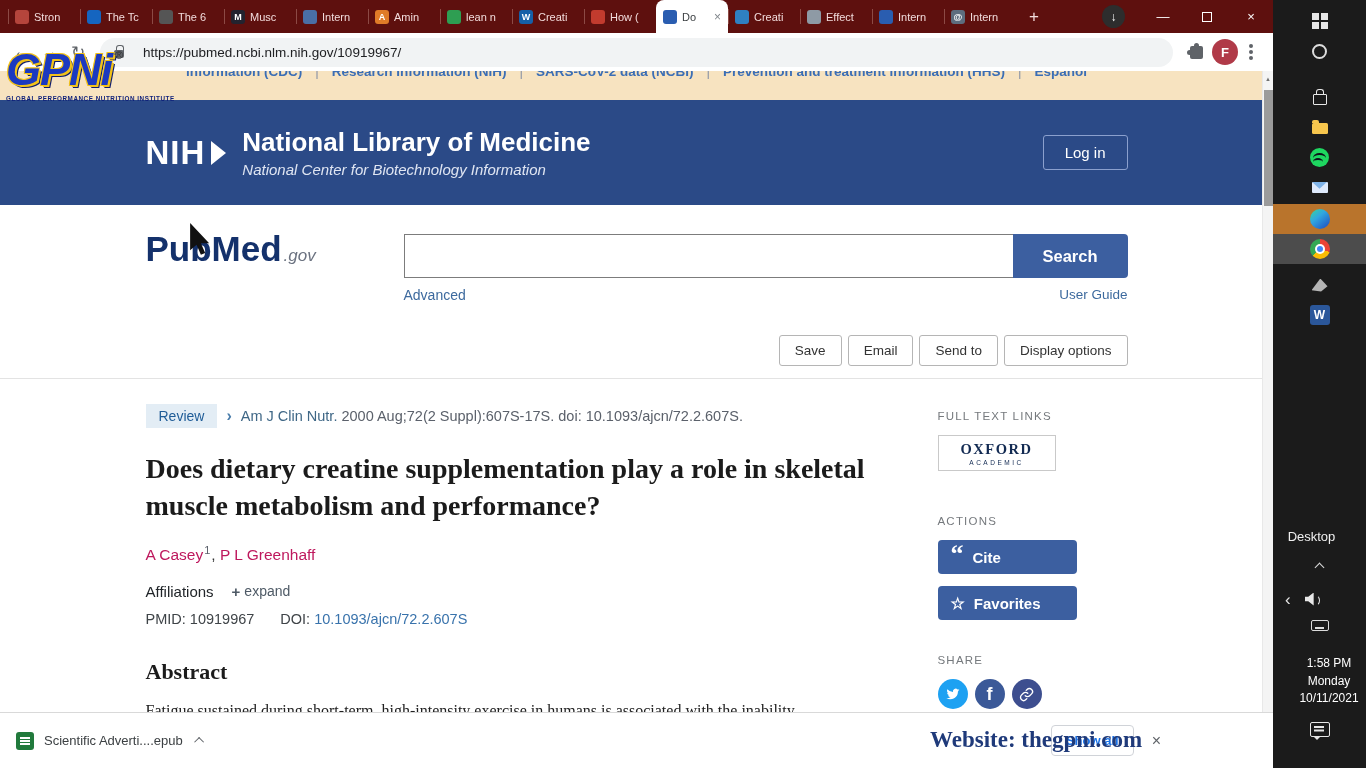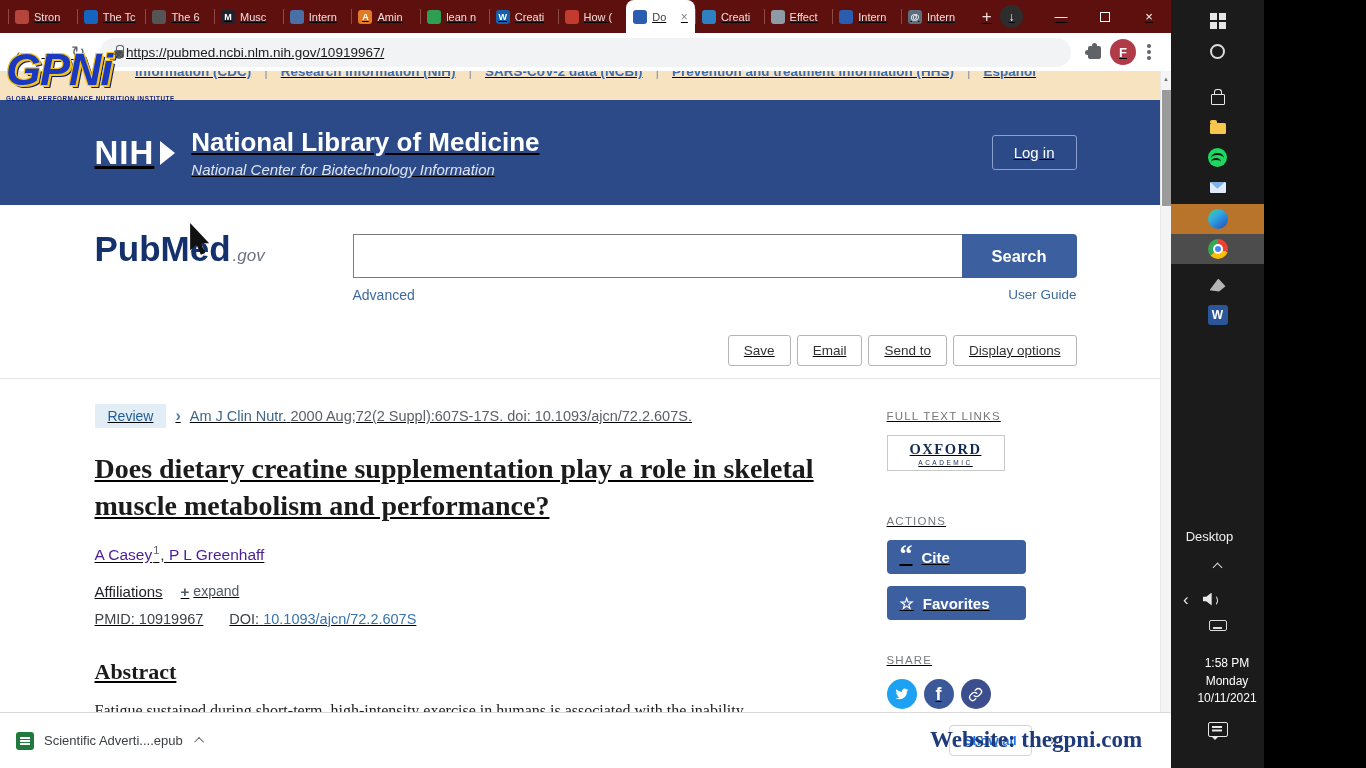--- a/index.html
+++ b/index.html
@@ -1,38 +1,38 @@
 <!DOCTYPE html>
 <html><head>
 <meta charset="utf-8">
 <style>
   * { margin:0; padding:0; box-sizing:border-box; }
   html,body { width:1366px; height:768px; overflow:hidden; font-family:"Liberation Sans",sans-serif; background:#000; }
   .screen { position:relative; width:1366px; height:768px; display:flex; }
-  .browser { position:relative; width:1171px; height:768px; display:flex; flex-direction:column; background:#fff;text-decoration:underline; }
+  .browser { position:relative; width:1273px; height:768px; display:flex; flex-direction:column; background:#fff; }
 
   
   .tabbar { height:33px; background:#5e100e; display:flex; align-items:stretch; padding-left:8px; flex:none; }
   .tab { width:72px; display:flex; align-items:center; gap:5px; padding:0 7px; color:#f2dcdc; font-size:11px; position:relative; cursor:default; }
   .tab:not(.active)::before { content:""; position:absolute; left:0; top:9px; height:15px; width:1px; background:#8c4a45; }
   .tab.active { background:#fff; color:#3c4043; border-radius:8px 8px 0 0; }
   .favicon { width:14px; height:14px; border-radius:3px; flex:none; color:#fff; font-size:9px; line-height:14px; text-align:center; font-weight:bold; }
   .tab-label { overflow:hidden; white-space:nowrap; flex:1; }
   .tab-close { font-size:12px; color:#80868b; flex:none; }
   .newtab { width:28px; display:flex; align-items:center; justify-content:center; color:#f2dcdc; font-size:17px; margin-left:4px; }
   .tabbar-right { margin-left:auto; display:flex; align-items:center; }
   .dl-circle { width:23px; height:23px; border-radius:50%; background:#2d2d2d; color:#fff; display:flex; align-items:center; justify-content:center; font-size:12px; margin-right:16px; }
   .win-btn { width:44px; height:33px; display:flex; align-items:center; justify-content:center; color:#fff; font-size:13px; }
   .max-box { width:10px; height:10px; border:1.2px solid #fff; display:block; }
 
   
   .toolbar { height:38px; background:#fff; display:flex; align-items:center; padding:0 8px; flex:none; }
   .nav-icon { width:28px; height:28px; display:flex; align-items:center; justify-content:center; color:#5f6368; font-size:17px; }
   .nav-icon.dim { color:#a9adb2; }
-  .url-pill { flex:1; height:29px; background:#f1f3f4; border-radius:15px; display:flex; align-items:center; padding:0 14px; gap:2px; margin:0 8px; }
+  .url-pill { flex:1; height:29px; background:#f1f3f4; border-radius:15px; display:flex; align-items:center; padding:0 14px; gap:19px; margin:0 8px; }
   .lock { position:relative; width:10px; height:8px; background:#5f6368; border-radius:2px; margin-top:4px; flex:none; }
   .lock::before { content:""; position:absolute; top:-5px; left:2px; width:6px; height:6px; border:1.5px solid #5f6368; border-bottom:none; border-radius:3px 3px 0 0; }
   .url-text { font-size:13.5px; color:#202124; white-space:nowrap; }
   .puzzle { position:relative; width:13px; height:13px; background:#5f6368; border-radius:2px; margin:0 9px; flex:none; }
   .puzzle::before { content:""; position:absolute; top:-3px; left:4px; width:5px; height:5px; background:#5f6368; border-radius:50%; }
   .puzzle::after { content:""; position:absolute; left:-3px; top:4px; width:5px; height:5px; background:#5f6368; border-radius:50%; }
   .avatar { width:26px; height:26px; border-radius:50%; background:#b03a48; color:#fff; font-size:13px; font-weight:bold; display:flex; align-items:center; justify-content:center; flex:none; }
   .kebab { width:4px; height:4px; border-radius:50%; background:#5f6368; box-shadow:0 -6px 0 #5f6368, 0 6px 0 #5f6368; margin:0 12px 0 11px; flex:none; }
 
   
@@ -74,21 +74,21 @@
   .art-inner { display:flex; padding-top:25px; }
   .art-left { width:740px; flex:none; }
   .meta-row { display:flex; align-items:center; gap:9px; }
   .badge { background:#e3edf5; color:#1f5c97; padding:4px 13px; font-size:14px; }
   .chev { color:#4a7dab; font-size:16px; font-weight:bold; }
   .cite-line { font-size:14.5px; }
   .journal-link { color:#3f6786; text-decoration:none; }
   .cite-rest { color:#5b616b; }
   .title { margin-top:22px; font-family:"Liberation Serif",serif; font-size:28px; font-weight:bold; color:#1b1b1b; line-height:1.33; max-width:725px; }
   .authors { margin-top:20px; font-size:15.5px; }
-  .author { color:#4c1d95; text-decoration:none; }
+  .author { color:#be185d; text-decoration:none; }
   .aff-sup { font-size:11px; color:#5b616b; margin:0 1px; }
   .auth-sep { color:#333; }
   .affil-row { margin-top:18px; font-size:15px; display:flex; align-items:center; }
   .affil-label { color:#212529; }
   .expand { margin-left:18px; color:#4e5a66; font-size:14px; display:flex; align-items:center; gap:4px; cursor:pointer; }
   .plus { font-weight:bold; font-size:15px; }
   .ids-row { margin-top:11px; font-size:14.5px; color:#3f4448; }
   .doi-wrap { margin-left:26px; }
   .doi-link { color:#3973ac; text-decoration:none; }
   .abstract-h { margin-top:32px; font-family:"Liberation Serif",serif; font-size:22px; font-weight:bold; color:#1b1b1b; }

